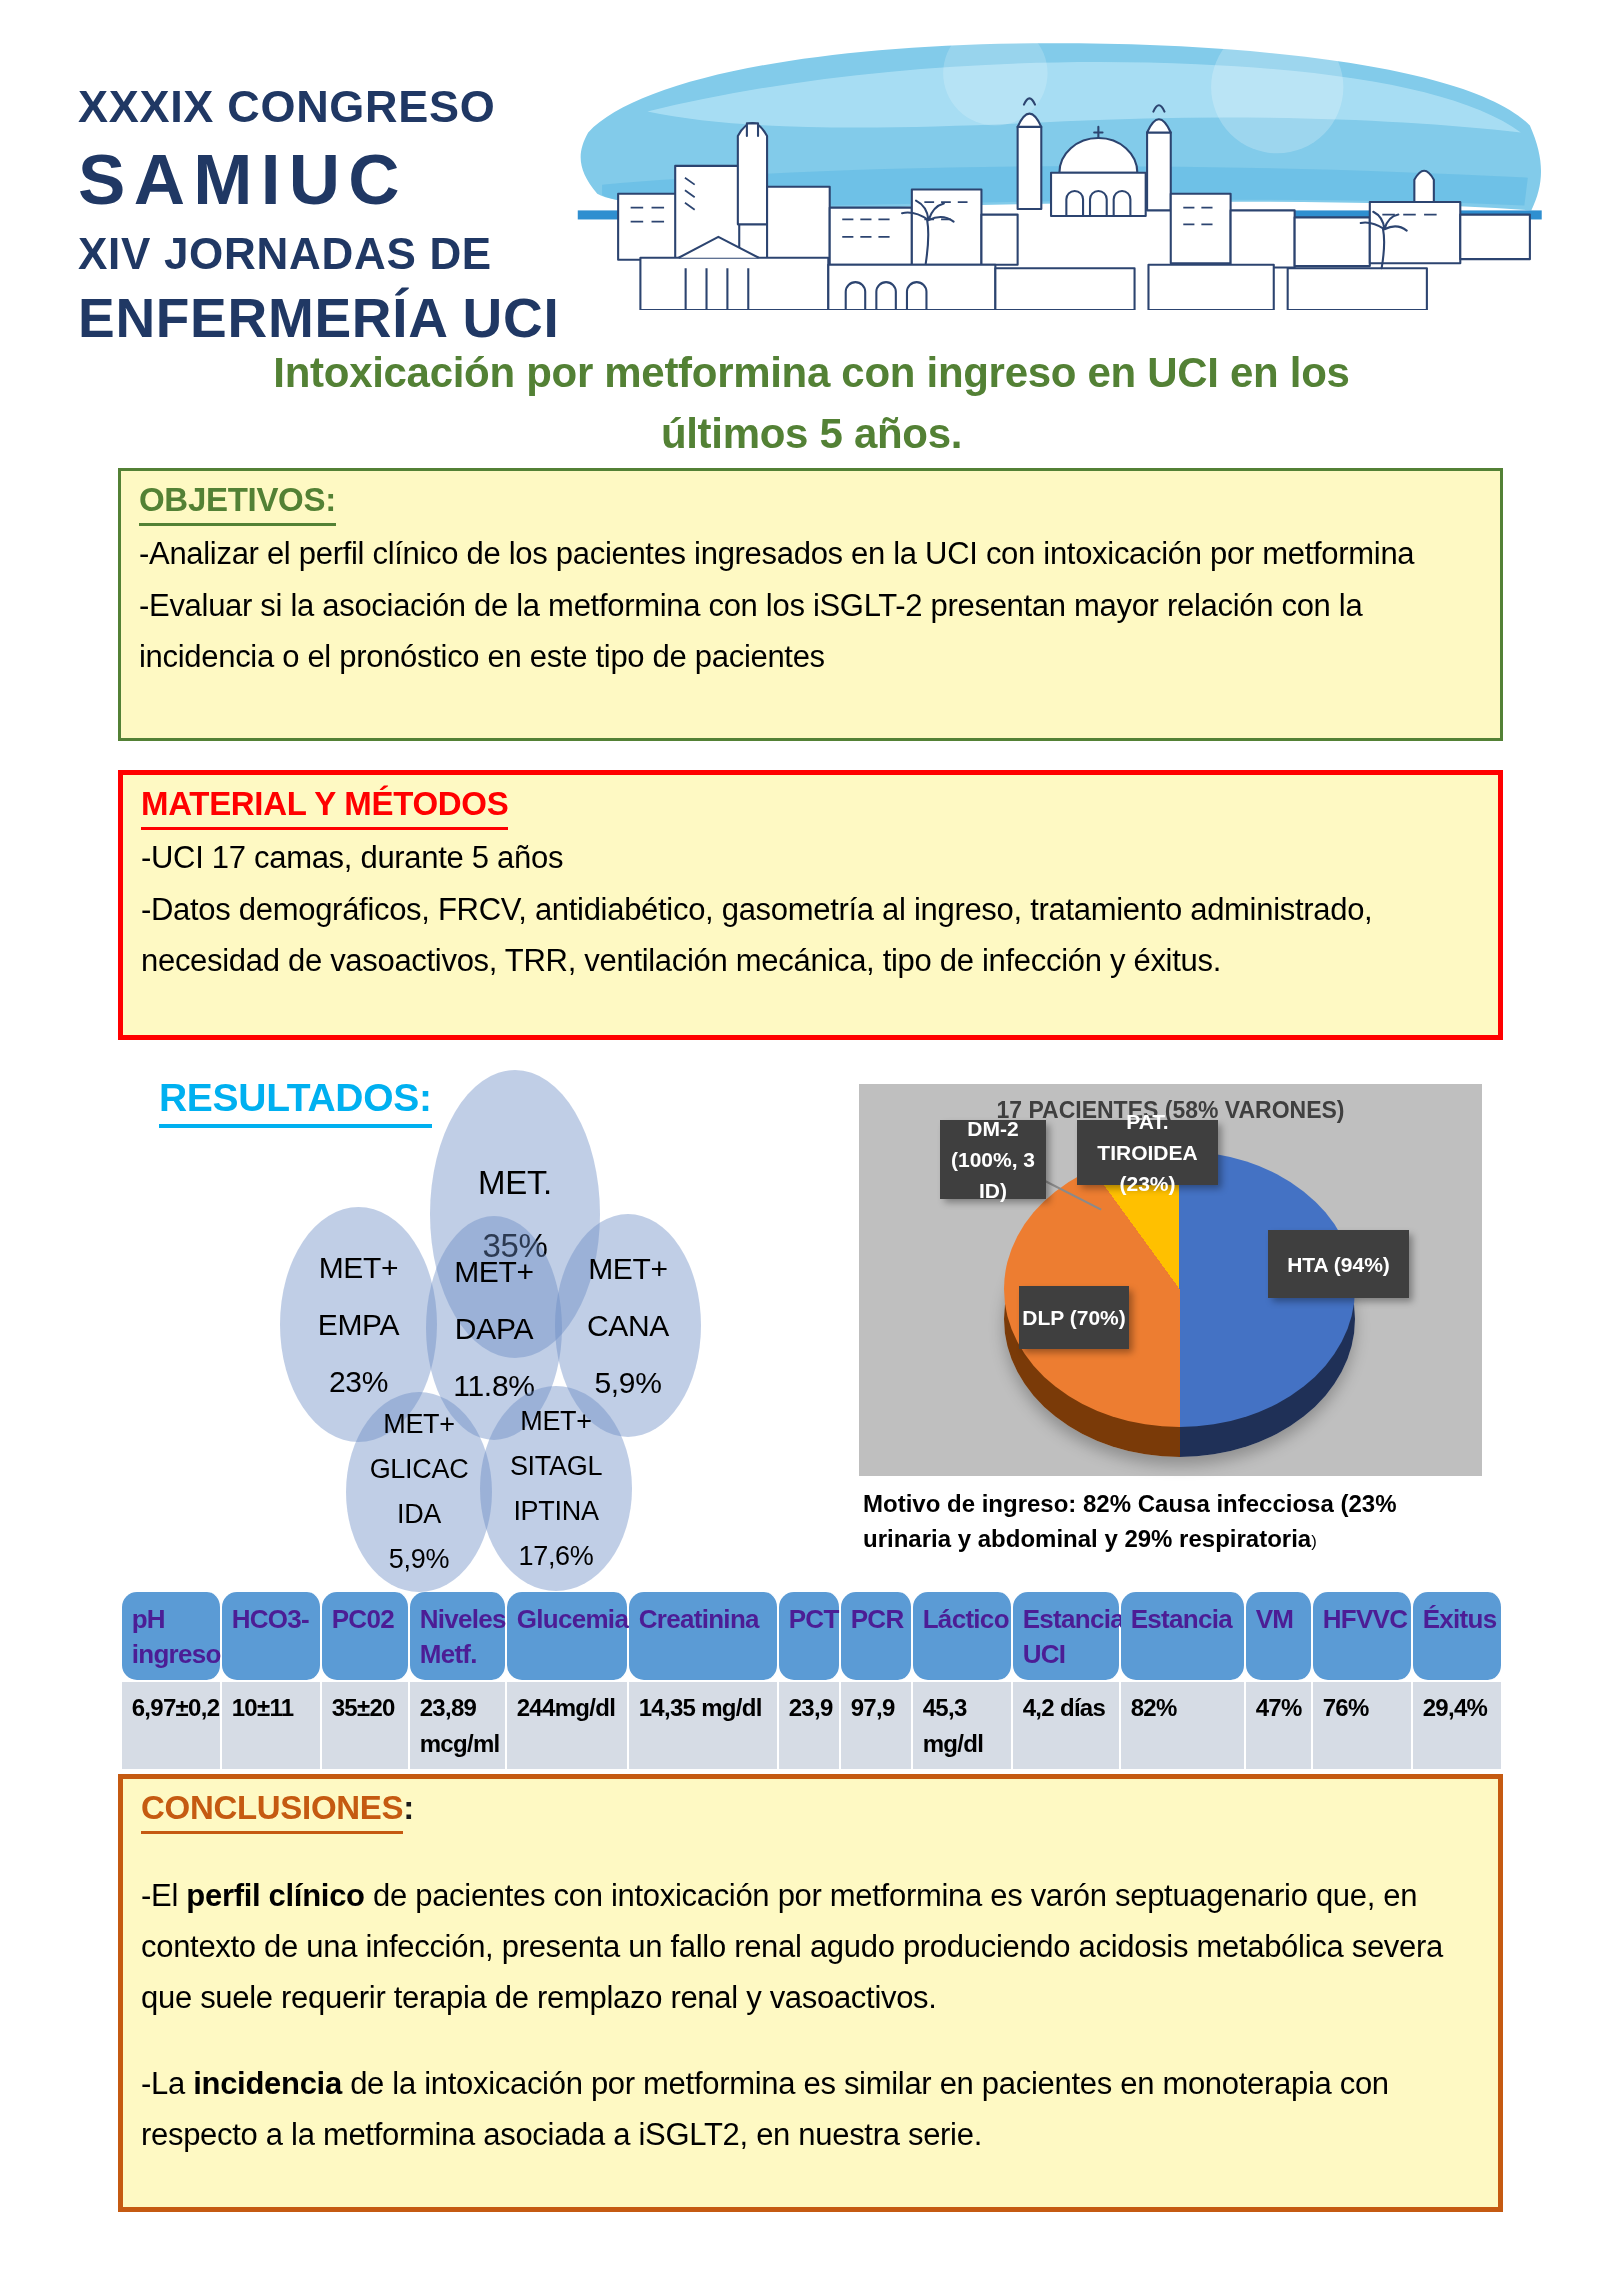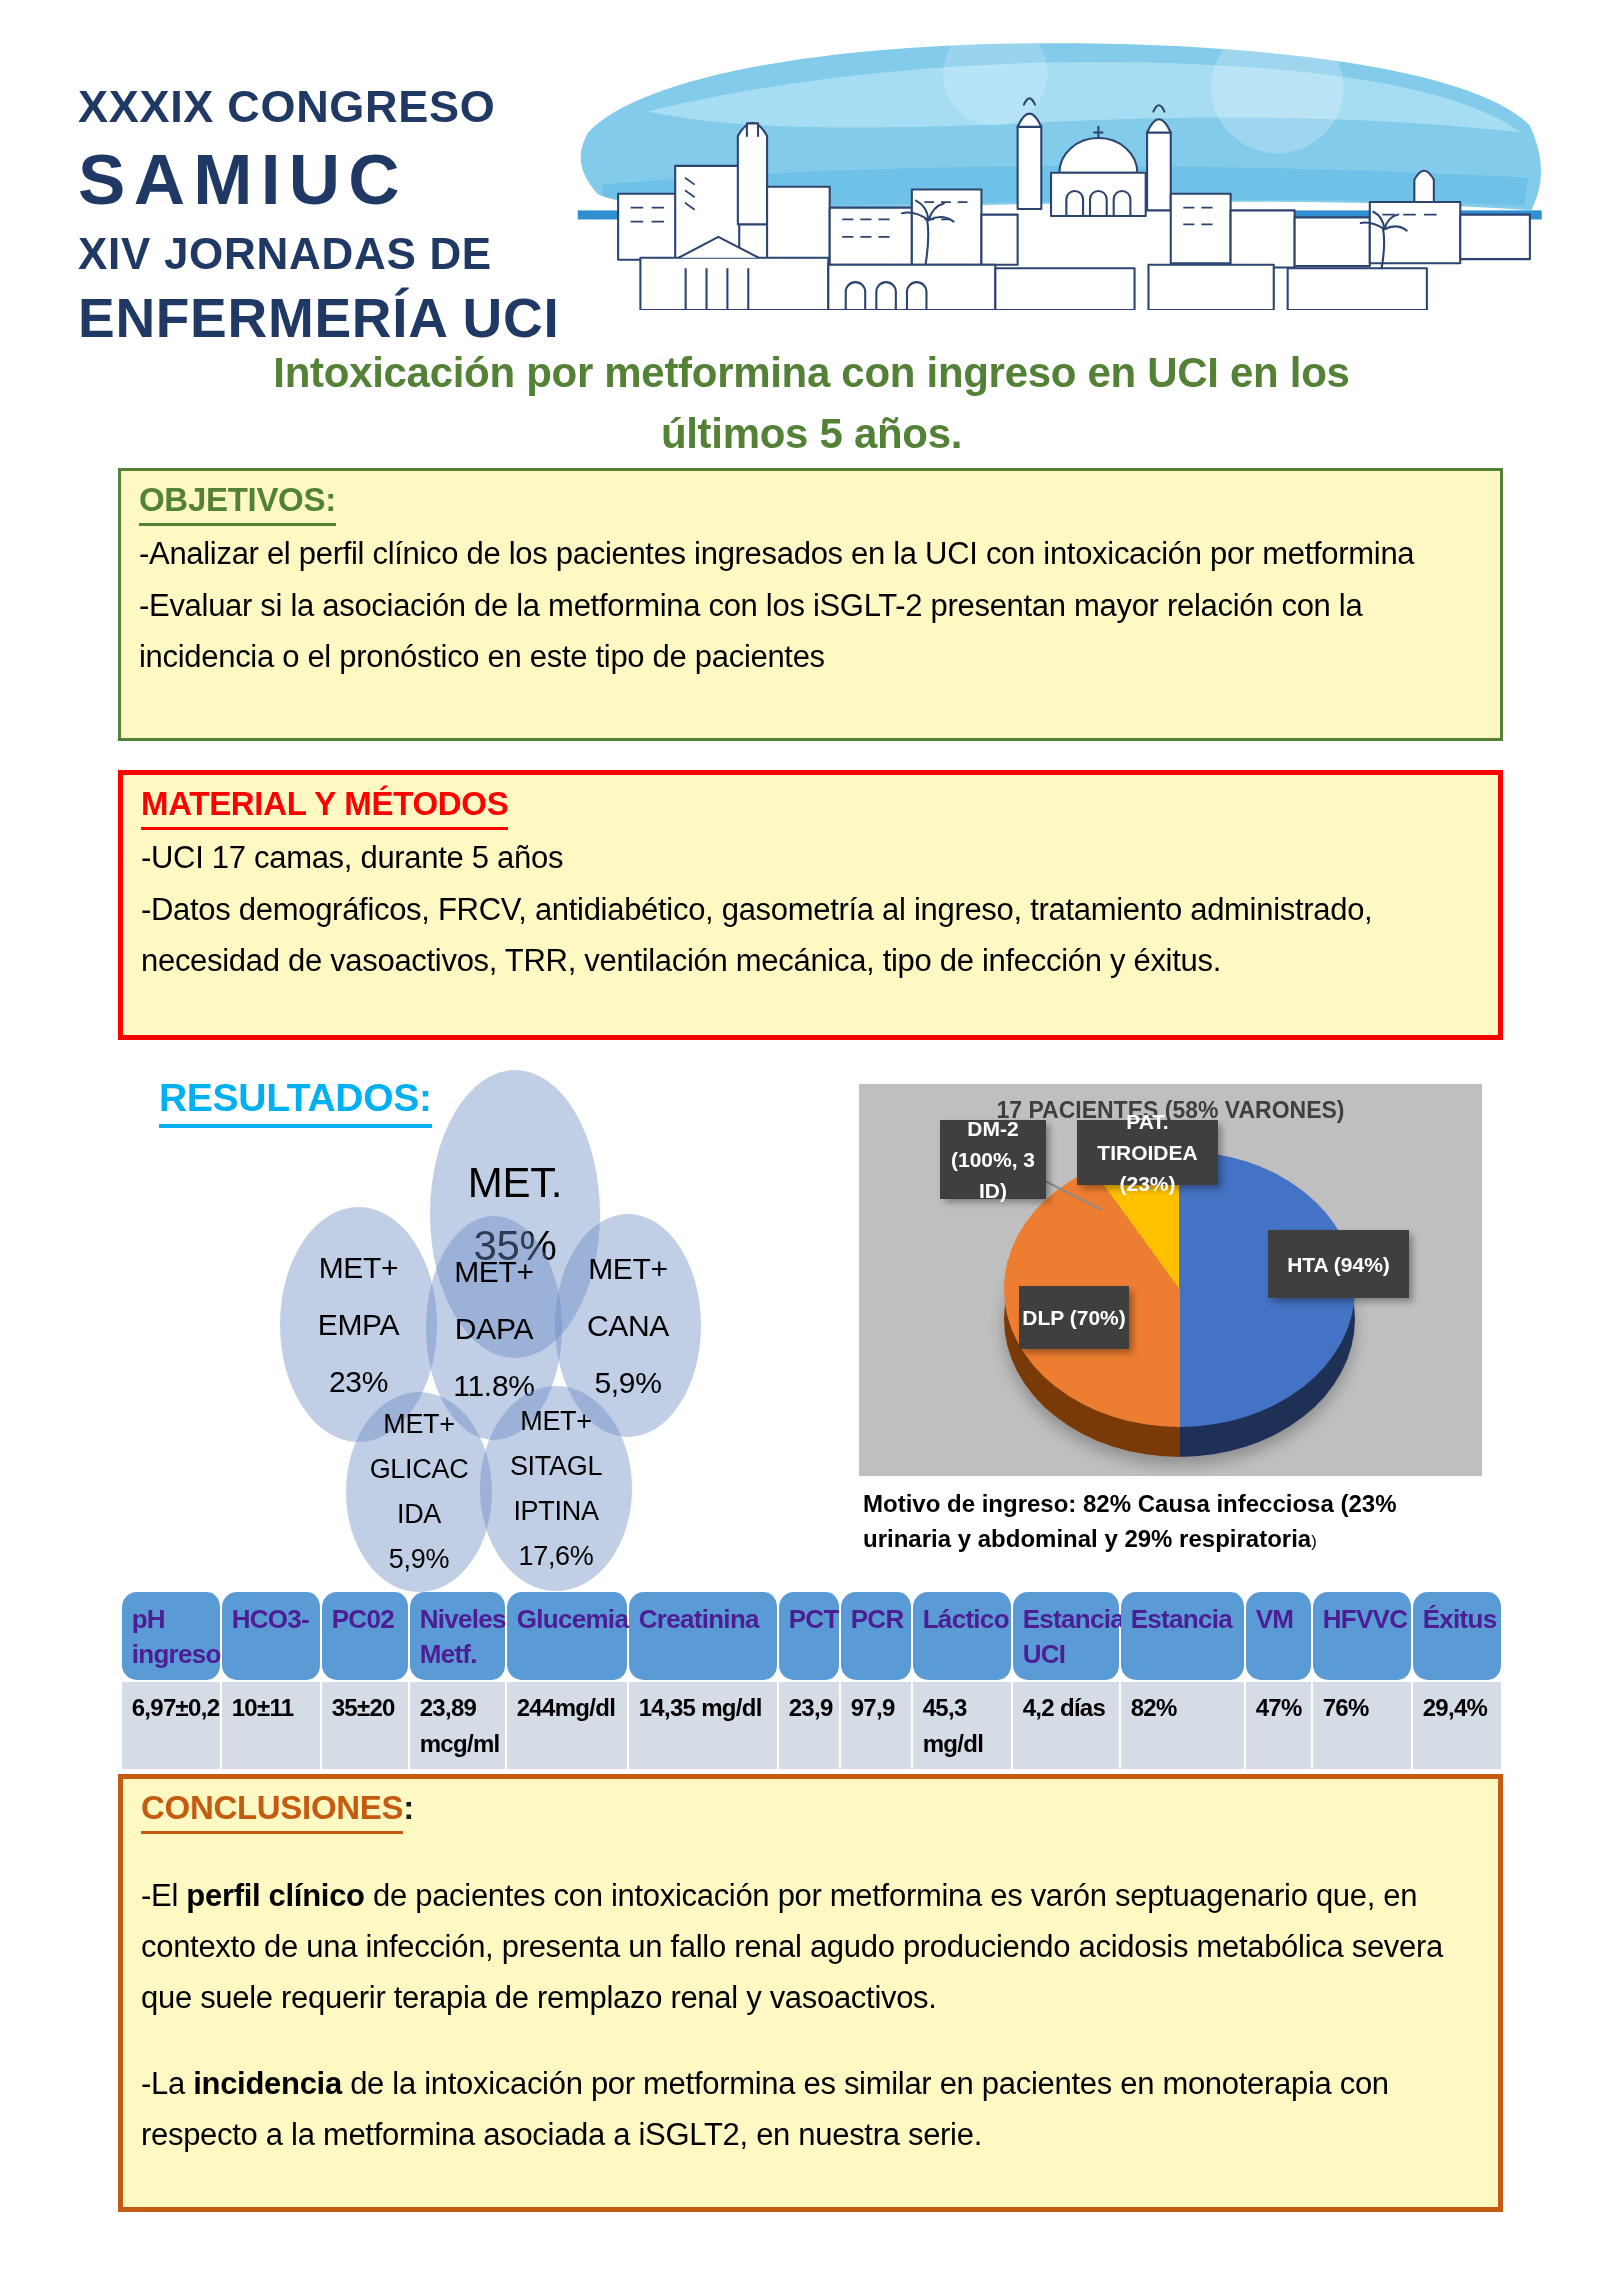--- a/index.html
+++ b/index.html
@@ -43,21 +43,21 @@
   
   .resultados-heading { position:absolute; left:159px; top:1076px; color:#00B0F0;
                         font-size:39px; font-weight:bold; border-bottom:4.9px solid #00B0F0;
                         padding-bottom:4.2px; }
 
   
   .bubble { position:absolute; border-radius:50%; background:rgba(105,138,196,0.42);
             display:flex; flex-direction:column; align-items:center; justify-content:center;
             text-align:center; color:#000; }
   .bubble span { display:block; }
-  .b-met  { left:430px; top:1070px; width:170px; height:288px; font-size:42px; line-height:42px; gap:21px; }
+  .b-met  { left:430px; top:1070px; width:170px; height:288px; font-size:33px; line-height:42px; gap:21px; }
   .b-empa { left:280px; top:1207px; width:157px; height:235px; font-size:30px; line-height:57px; }
   .b-dapa { left:426px; top:1216px; width:136px; height:224px; font-size:30px; line-height:57px; }
   .b-cana { left:555px; top:1214px; width:146px; height:223px; font-size:30px; line-height:57px; }
   .b-glic { left:346px; top:1392px; width:146px; height:200px; font-size:27px; line-height:45px; }
   .b-sita { left:480px; top:1386px; width:152px; height:205px; font-size:27px; line-height:45px; }
 
   
   .pie-panel { position:absolute; left:859px; top:1084px; width:623px; height:392px; background:#BFBFBF; }
   .pie-title { position:absolute; left:0; top:12.5px; width:100%; text-align:center;
                font-size:23px; font-weight:bold; color:#3F3F3F; letter-spacing:0; }

